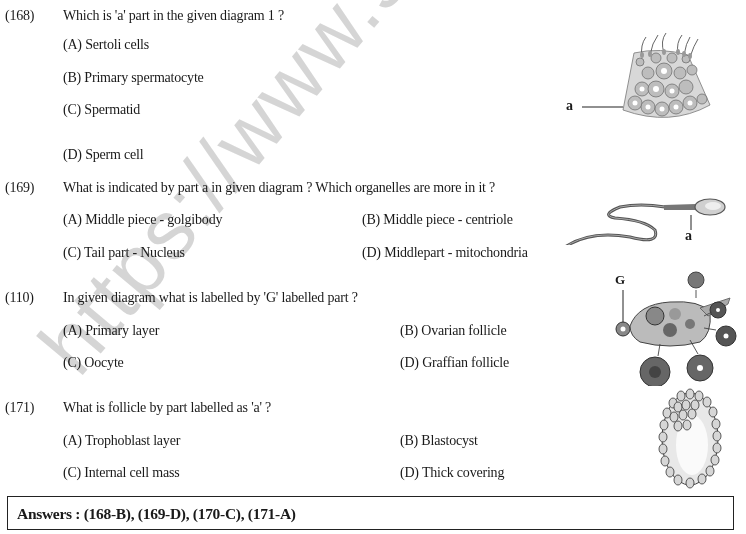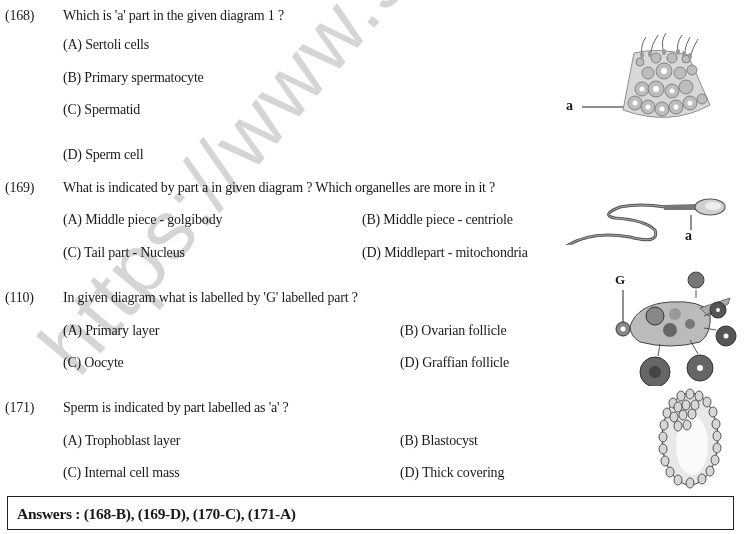--- a/index.html
+++ b/index.html
@@ -161,21 +161,21 @@
             <line x1="96" y1="30" x2="96" y2="22"></line>
             <line x1="104" y1="48" x2="112" y2="44"></line>
             <line x1="104" y1="60" x2="116" y2="62"></line>
           </g>
       </svg>
     </div>
   </div>
 
   <div>
     <span class="txt qnum" style="top:399px">(171)</span>
-    <span class="txt qtext" style="top:399px">Sperm is indicated by part labelled as 'a' ?</span>
+    <span class="txt qtext" style="top:399px">What is follicle by part labelled as 'a' ?</span>
     <span class="txt optL" style="top:432px">(A) Trophoblast layer</span>
     <span class="txt optR2" style="top:432px">(B) Blastocyst</span>
     <span class="txt optL" style="top:464px">(C) Internal cell mass</span>
     <span class="txt optR2" style="top:464px">(D) Thick covering</span>
 
     <div class="fig" style="left:650px; top:383px; width:80px; height:112px;">
       <svg width="80" height="112" viewBox="0 0 80 112">
         <ellipse cx="40" cy="56" rx="28" ry="46" fill="#e8e8e8" stroke="#444" stroke-width="1"></ellipse>
         <ellipse cx="42" cy="62" rx="16" ry="30" fill="#fafafa"></ellipse>
         <g fill="#d6d6d6" stroke="#333" stroke-width="0.8">

